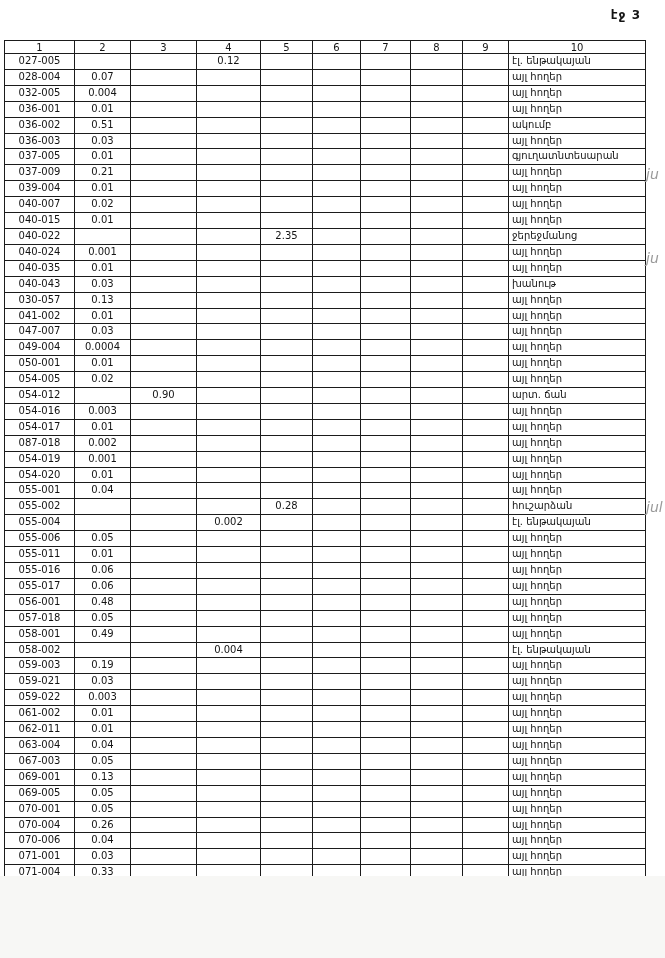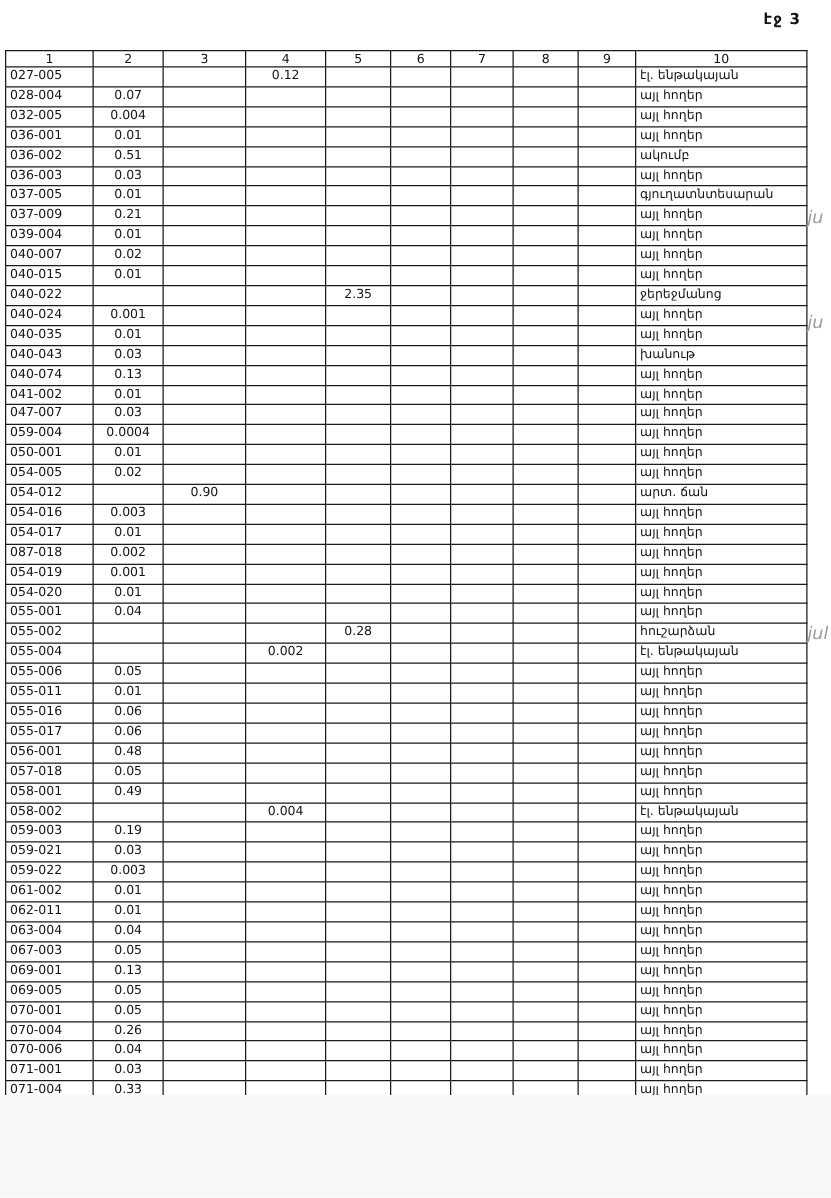--- a/index.html
+++ b/index.html
@@ -44,21 +44,21 @@
     border:1px solid #1b1b1b;
     font-size:10px;
     height:14.9px;
     line-height:14.9px;
     padding:0 3px;
     white-space:nowrap;
     overflow:hidden;
     text-align:center;
     background:#ffffff;
   }
-  table.doc td.col0{text-align:left;}
+  table.doc td.col0{text-align:center;}
   table.doc td.col9{text-align:left;margin-left:32px;}
   .marginal-note{
     position:absolute;
     left:646px;
     font-size:14px;
     font-style:italic;
     color:#9a9a9a;
   }
 </style>
 </head>
@@ -270,21 +270,21 @@
           <td class="col2"></td>
           <td class="col3"></td>
           <td class="col4"></td>
           <td class="col5"></td>
           <td class="col6"></td>
           <td class="col7"></td>
           <td class="col8"></td>
           <td class="col9">խանութ</td>
         </tr>
         <tr>
-          <td class="col0">040-074</td>
+          <td class="col0">030-057</td>
           <td class="col1">0.13</td>
           <td class="col2"></td>
           <td class="col3"></td>
           <td class="col4"></td>
           <td class="col5"></td>
           <td class="col6"></td>
           <td class="col7"></td>
           <td class="col8"></td>
           <td class="col9">այլ հողեր</td>
         </tr>
@@ -306,21 +306,21 @@
           <td class="col2"></td>
           <td class="col3"></td>
           <td class="col4"></td>
           <td class="col5"></td>
           <td class="col6"></td>
           <td class="col7"></td>
           <td class="col8"></td>
           <td class="col9">այլ հողեր</td>
         </tr>
         <tr>
-          <td class="col0">059-004</td>
+          <td class="col0">049-004</td>
           <td class="col1">0.0004</td>
           <td class="col2"></td>
           <td class="col3"></td>
           <td class="col4"></td>
           <td class="col5"></td>
           <td class="col6"></td>
           <td class="col7"></td>
           <td class="col8"></td>
           <td class="col9">այլ հողեր</td>
         </tr>

